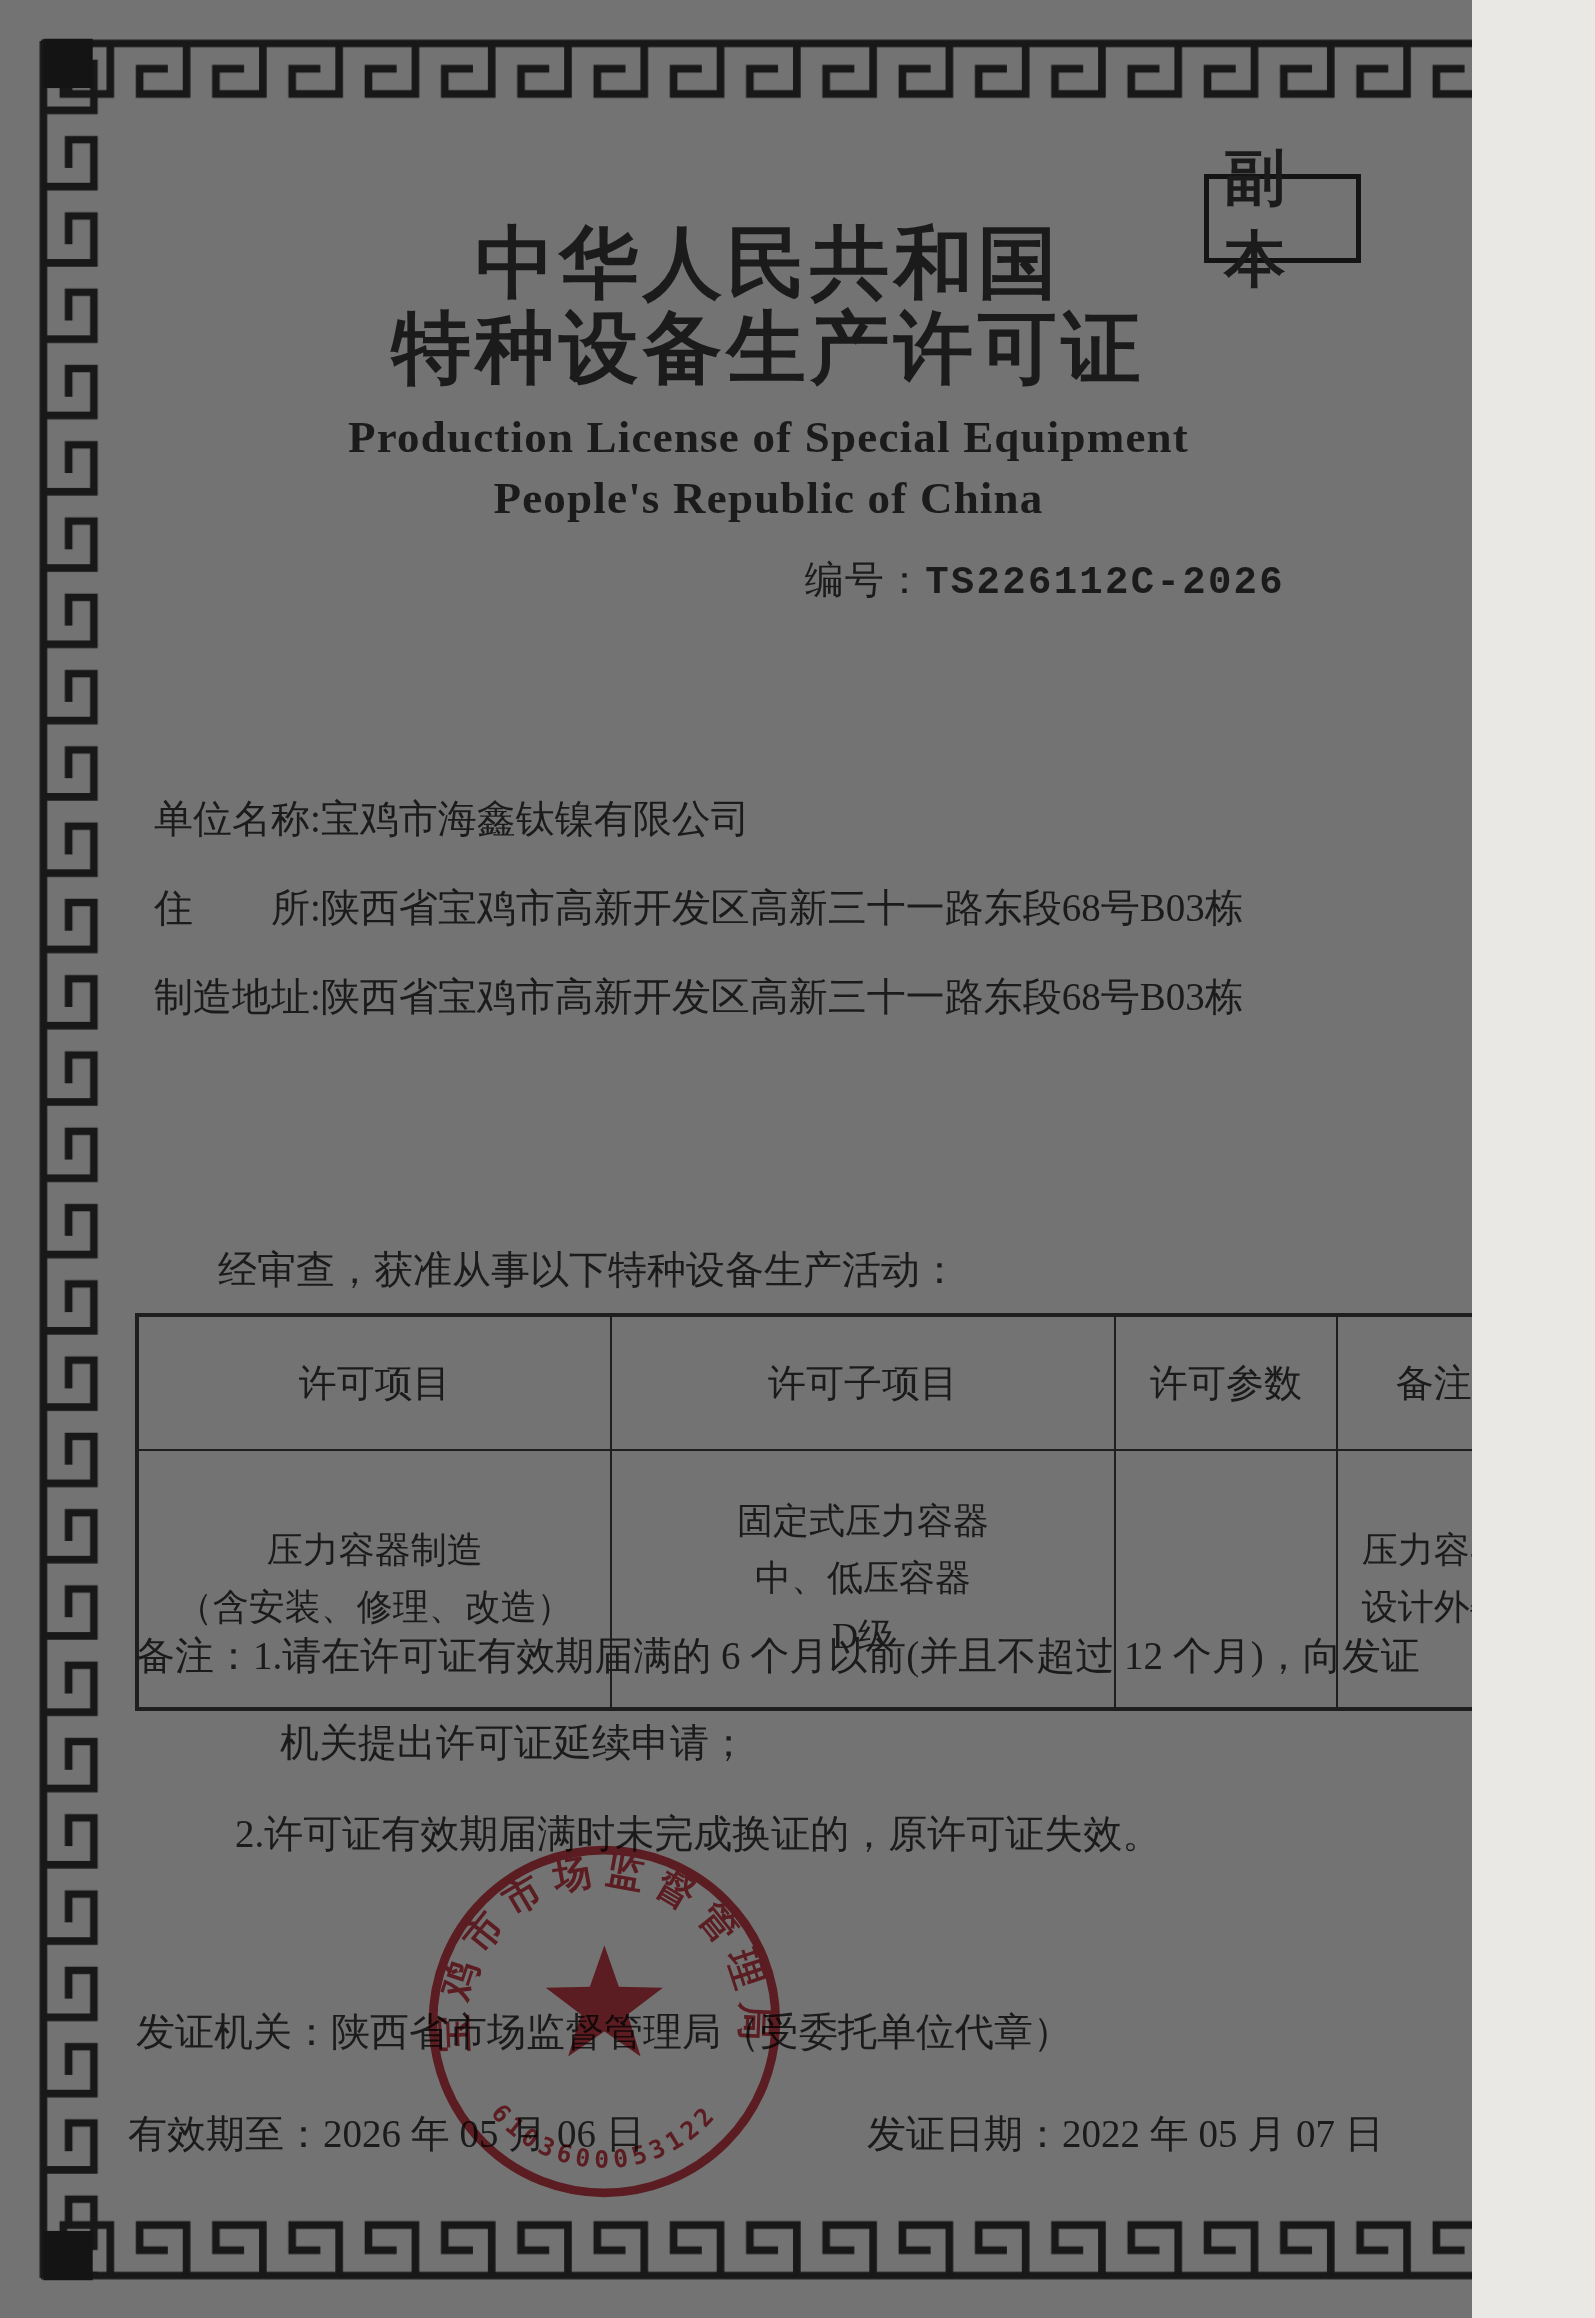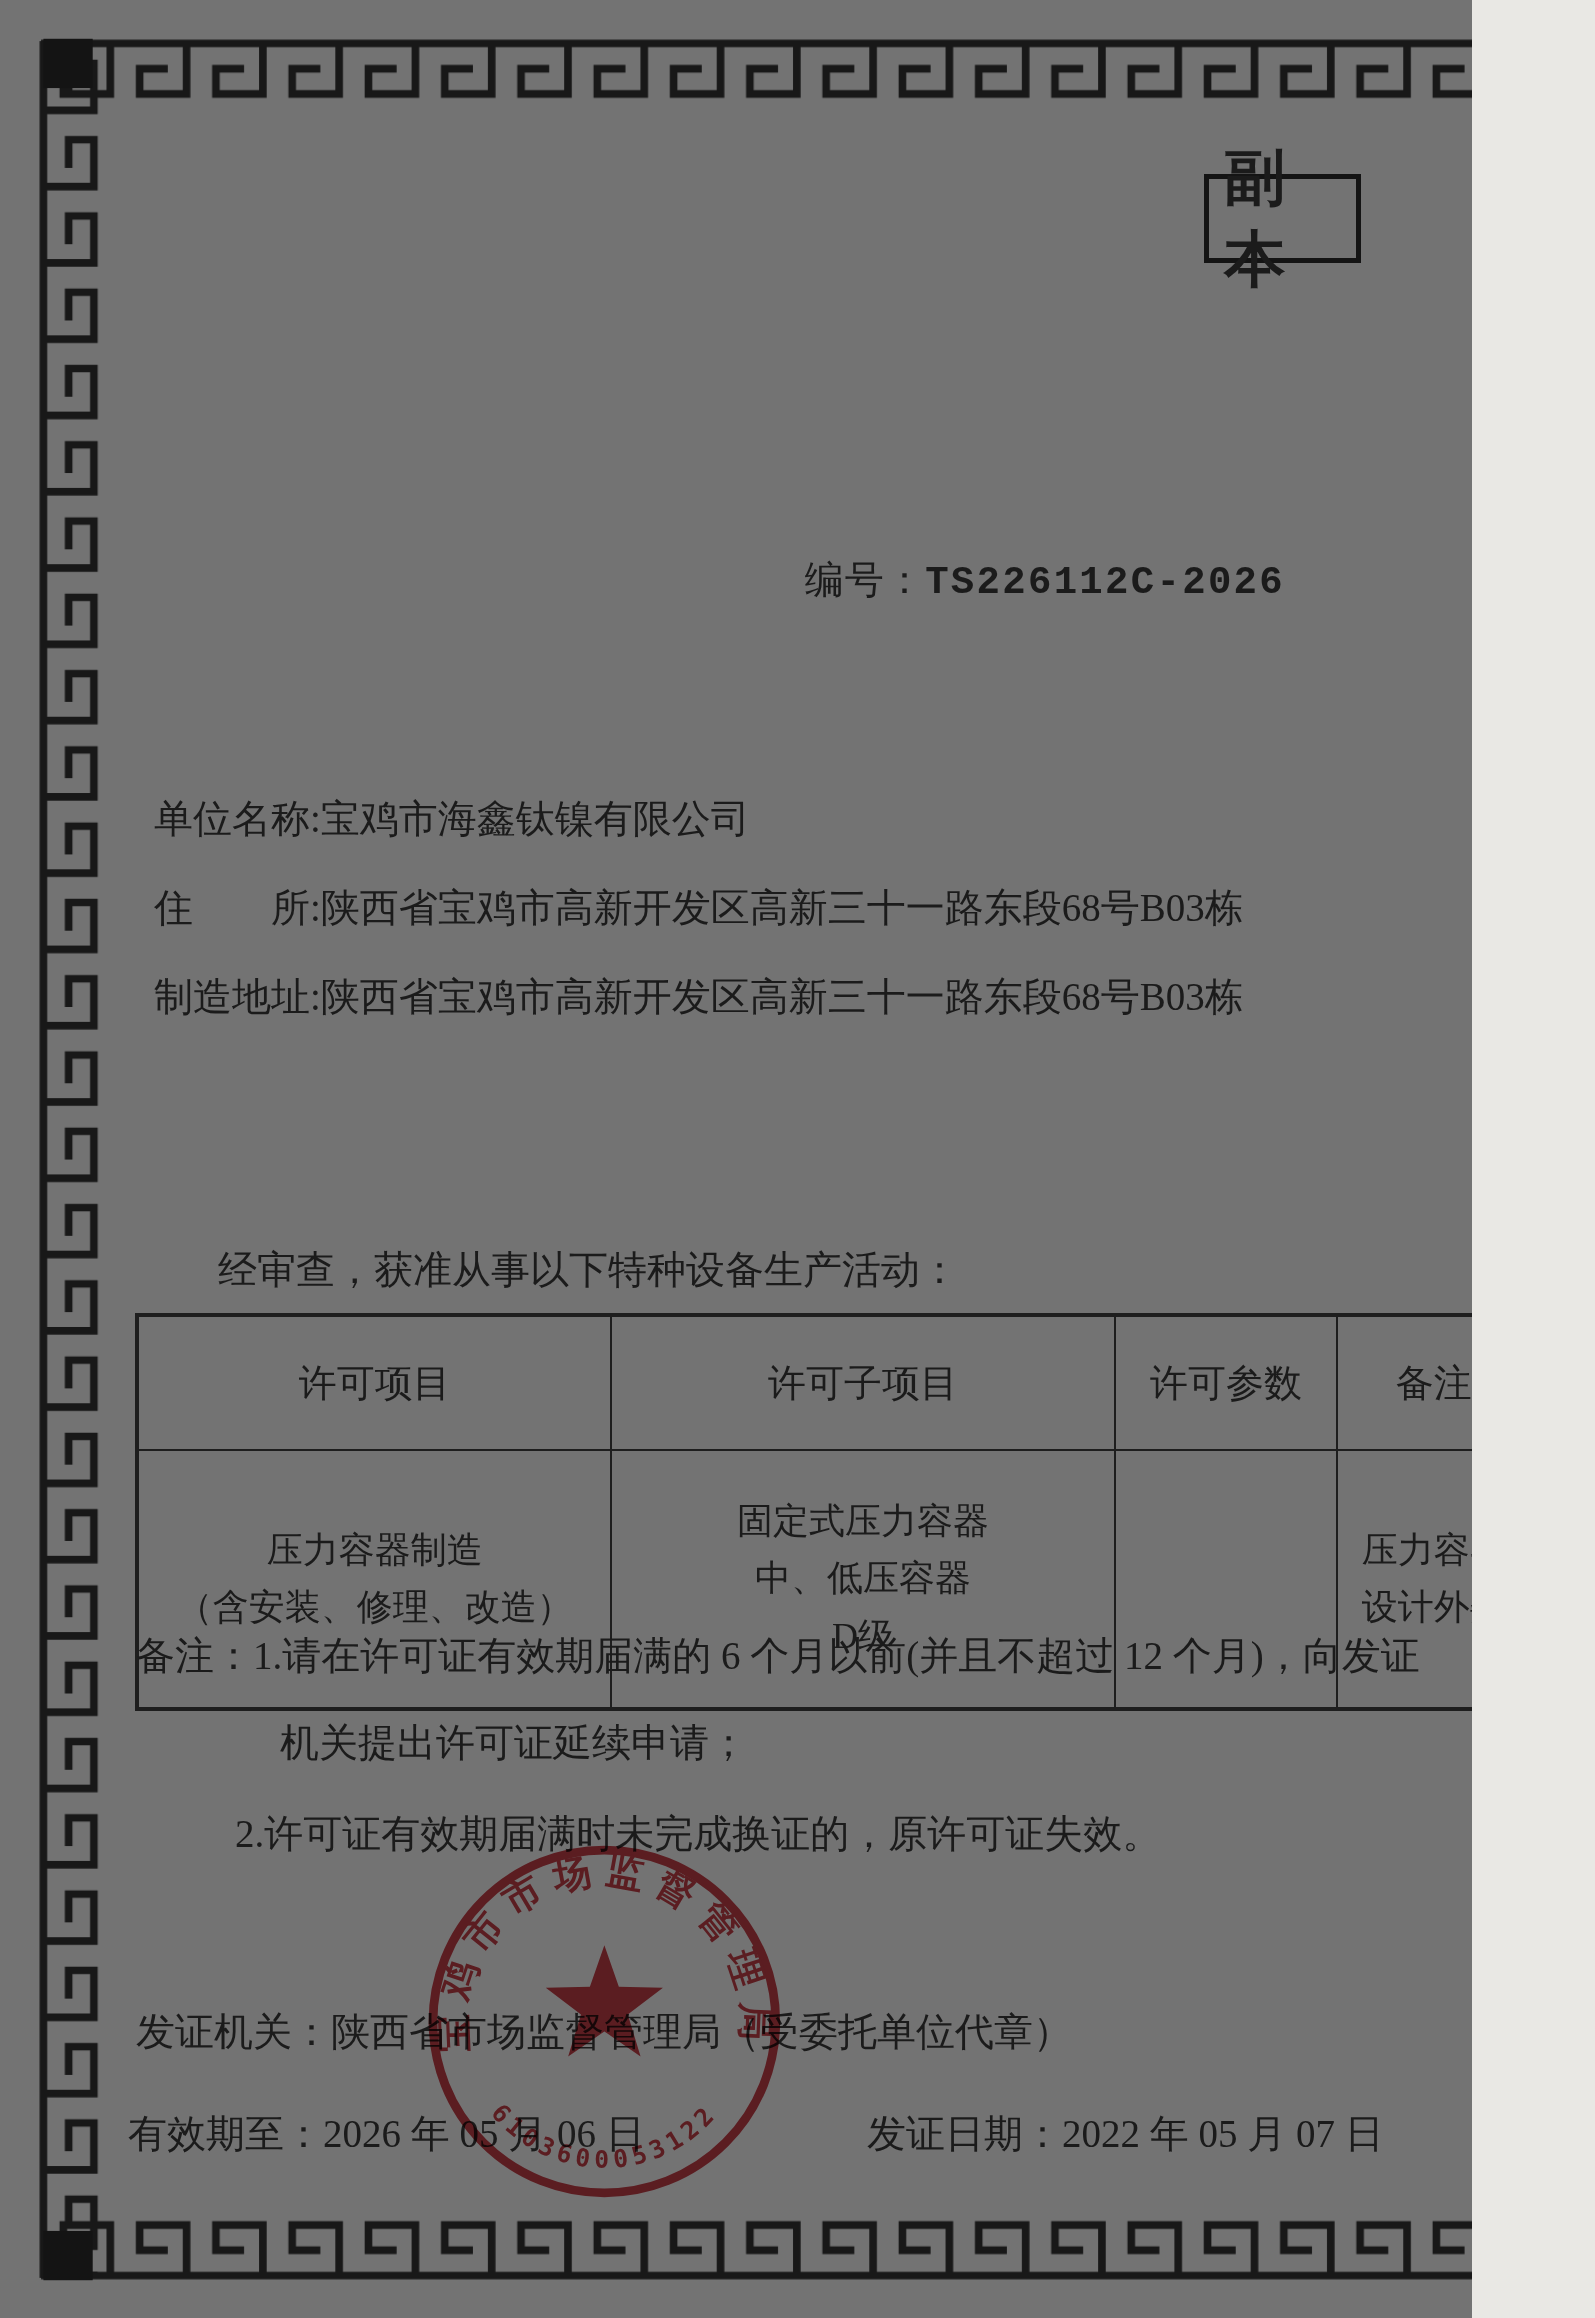--- a/index.html
+++ b/index.html
@@ -98,20 +98,28 @@
     <rect x="74" y="66" width="84" height="84" fill="#141414"></rect>
     <rect x="2562" y="66" width="84" height="84" fill="#141414"></rect>
     <rect x="74" y="3802" width="84" height="84" fill="#141414"></rect>
     <rect x="2562" y="3802" width="84" height="84" fill="#141414"></rect>
   </svg>
 
   <div class="abs copy-seal">
     <span>副本</span>
   </div>
 
+  <div class="abs title-block">
+    <div class="title-zh">中华人民共和国</div>
+    <div class="title-zh">特种设备生产许可证</div>
+    <div class="title-en">
+      <div>Production License of Special Equipment</div>
+      <div>People's Republic of China</div>
+    </div>
+  </div>
 
   <div class="abs license-no">
     <span>编号：</span><span class="num">TS226112C-2026</span>
   </div>
 
   <div class="abs info-block">
     <div class="info-row">
       <span>单位名称:</span><span>宝鸡市海鑫钛镍有限公司</span>
     </div>
     <div class="info-row">

